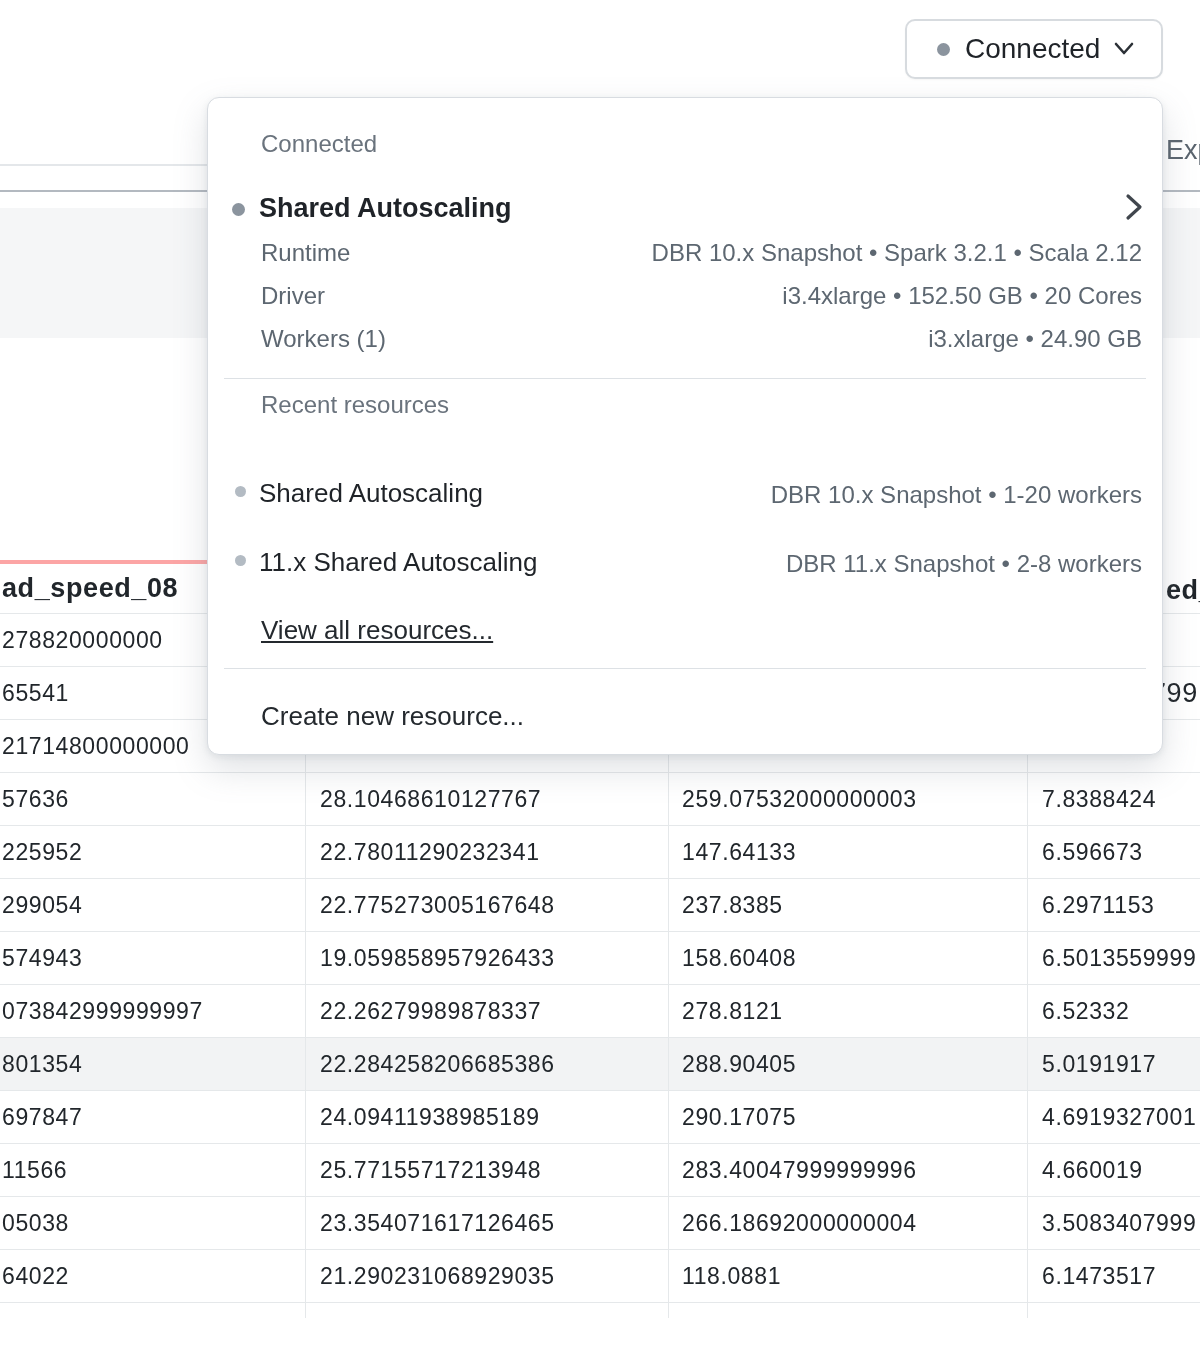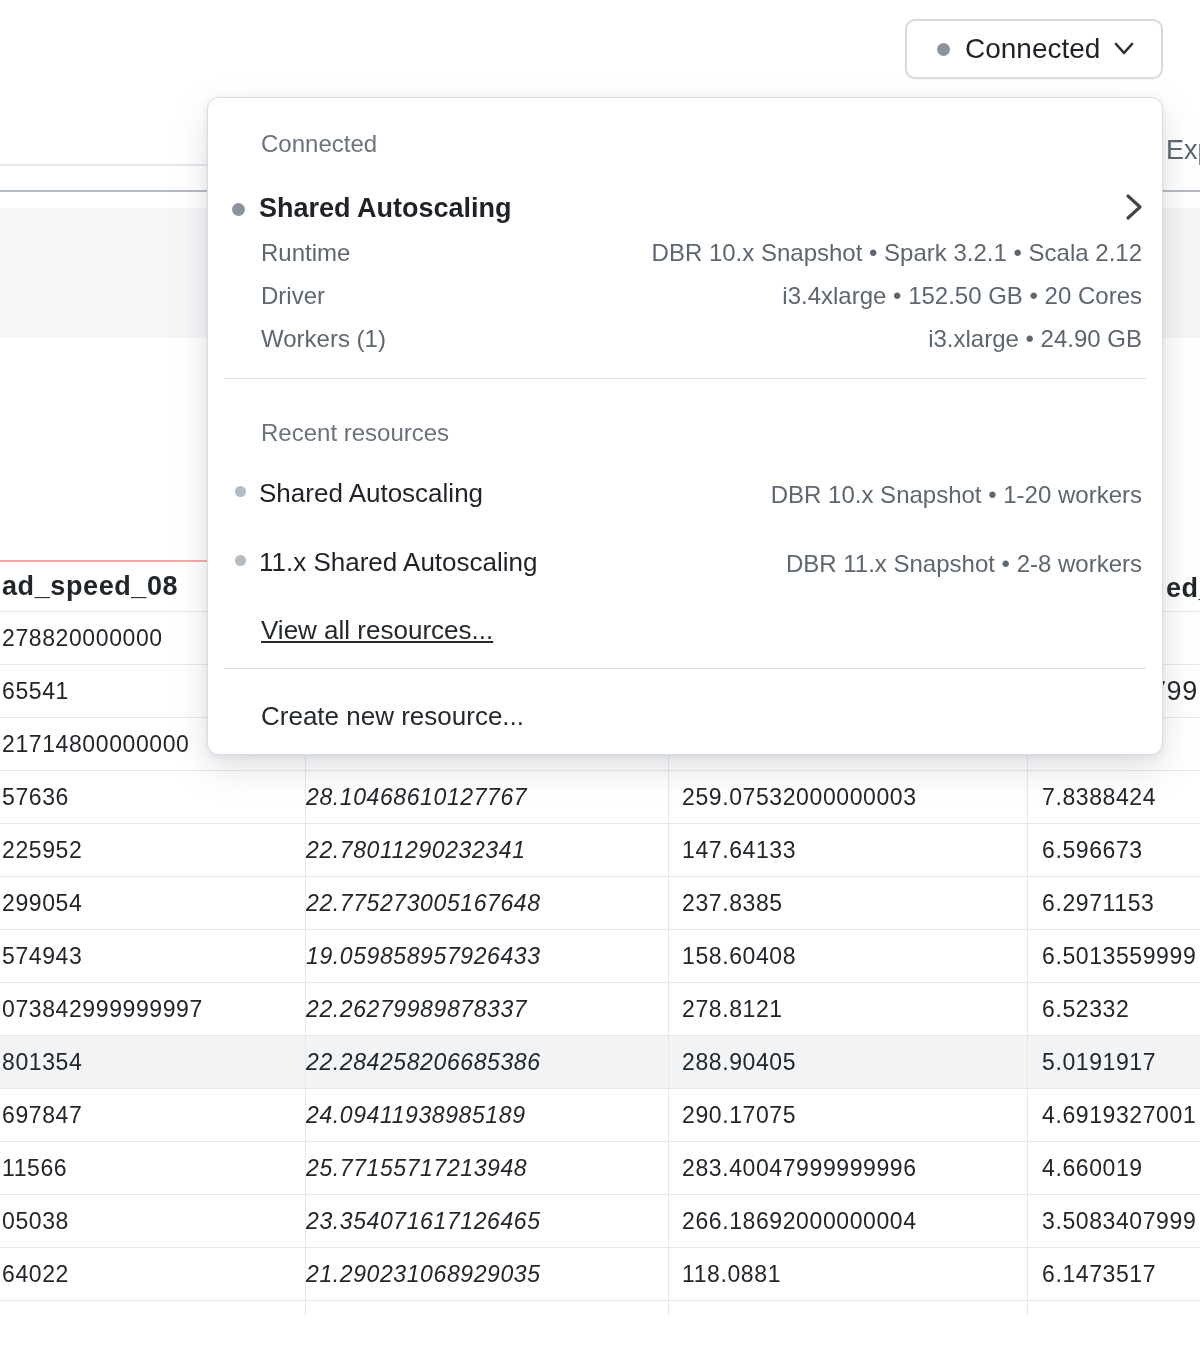--- a/index.html
+++ b/index.html
@@ -7,33 +7,33 @@
     position:relative;width:1200px;height:1351px;overflow:hidden;background:#ffffff;
     font-family:"Liberation Sans", sans-serif;color:#1f2328;
   }
   
   .rule-light{position:absolute;left:0;top:164px;width:207px;height:2px;background:#e4e7ea;}
   .rule-dark{position:absolute;left:0;top:190px;width:1200px;height:2px;background:#b3b9c0;}
   .gray-banner{position:absolute;left:0;top:208px;width:1200px;height:130px;background:#f5f6f7;}
   .export-label{position:absolute;left:1166px;top:134px;font-size:27px;color:#5a646e;line-height:32px;}
 
   
-  .table-area{position:absolute;left:0;top:560px;width:956px;border-top:2px solid #fca5a5;z-index:2;}
+  .table-area{position:absolute;left:0;top:560px;width:956px;border-top:4px solid #fca5a5;z-index:2;}
   .trow{display:flex;width:1400px;border-bottom:1px solid #e5e8ea;background:#fff;}
   .trow.header{height:49px;}
   .trow.header .tcell{font-weight:bold;font-size:27px;}
   .trow.data{height:52px;}
   .trow.highlight{background:#f2f3f4;}
   .trow.partial{height:15px;border-bottom:none;}
   .tcell{
     display:flex;align-items:center;box-sizing:border-box;overflow:hidden;
     font-size:23px;letter-spacing:0.6px;color:#21262b;white-space:nowrap;
   }
   .tcell.c1{width:305px;padding-left:2px;}
-  .tcell.c2{width:363px;border-left:1px solid #e5e8ea;font-style:italic;}
+  .tcell.c2{width:363px;padding-left:14px;border-left:1px solid #e5e8ea;}
   .tcell.c3{width:359px;padding-left:13px;border-left:1px solid #e5e8ea;}
   .tcell.c4{width:373px;padding-left:14px;border-left:1px solid #e5e8ea;}
   .peek{position:absolute;z-index:3;font-size:27px;letter-spacing:0.6px;color:#21262b;white-space:nowrap;}
   .peek.hdr{font-weight:bold;}
 
   
   .connect-btn{
     position:absolute;left:905px;top:19px;width:258px;height:60px;box-sizing:border-box;z-index:11;
     background:#fff;border:2px solid #d7dbdf;border-radius:10px;
     display:flex;align-items:center;padding:0 20px 0 30px;box-shadow:0 1px 2px rgba(0,0,0,0.04);
@@ -190,21 +190,21 @@
     <div class="dd-detail-value" style="top:140px;">DBR 10.x Snapshot • Spark 3.2.1 • Scala 2.12</div>
 
     <div class="dd-detail-label" style="top:183px;">Driver</div>
     <div class="dd-detail-value" style="top:183px;margin-left:48px;">i3.4xlarge • 152.50 GB • 20 Cores</div>
 
     <div class="dd-detail-label" style="top:226px;">Workers (1)</div>
     <div class="dd-detail-value" style="top:226px;">i3.xlarge • 24.90 GB</div>
 
     <div class="dd-divider" style="top:280px;"></div>
 
-    <div class="dd-section-label" style="top:320px;">Recent resources</div>
+    <div class="dd-section-label" style="top:292px;">Recent resources</div>
 
     <span class="dot small" style="position:absolute;left:27px;top:388px;"></span>
     <div class="dd-item-name" style="top:379px;">Shared Autoscaling</div>
     <div class="dd-item-detail" style="top:382px;">DBR 10.x Snapshot • 1-20 workers</div>
 
     <span class="dot small" style="position:absolute;left:27px;top:457px;"></span>
     <div class="dd-item-name" style="top:448px;">11.x Shared Autoscaling</div>
     <div class="dd-item-detail" style="top:451px;">DBR 11.x Snapshot • 2-8 workers</div>
 
     <div class="dd-action" style="top:516px;text-decoration:underline;">View all resources...</div>

